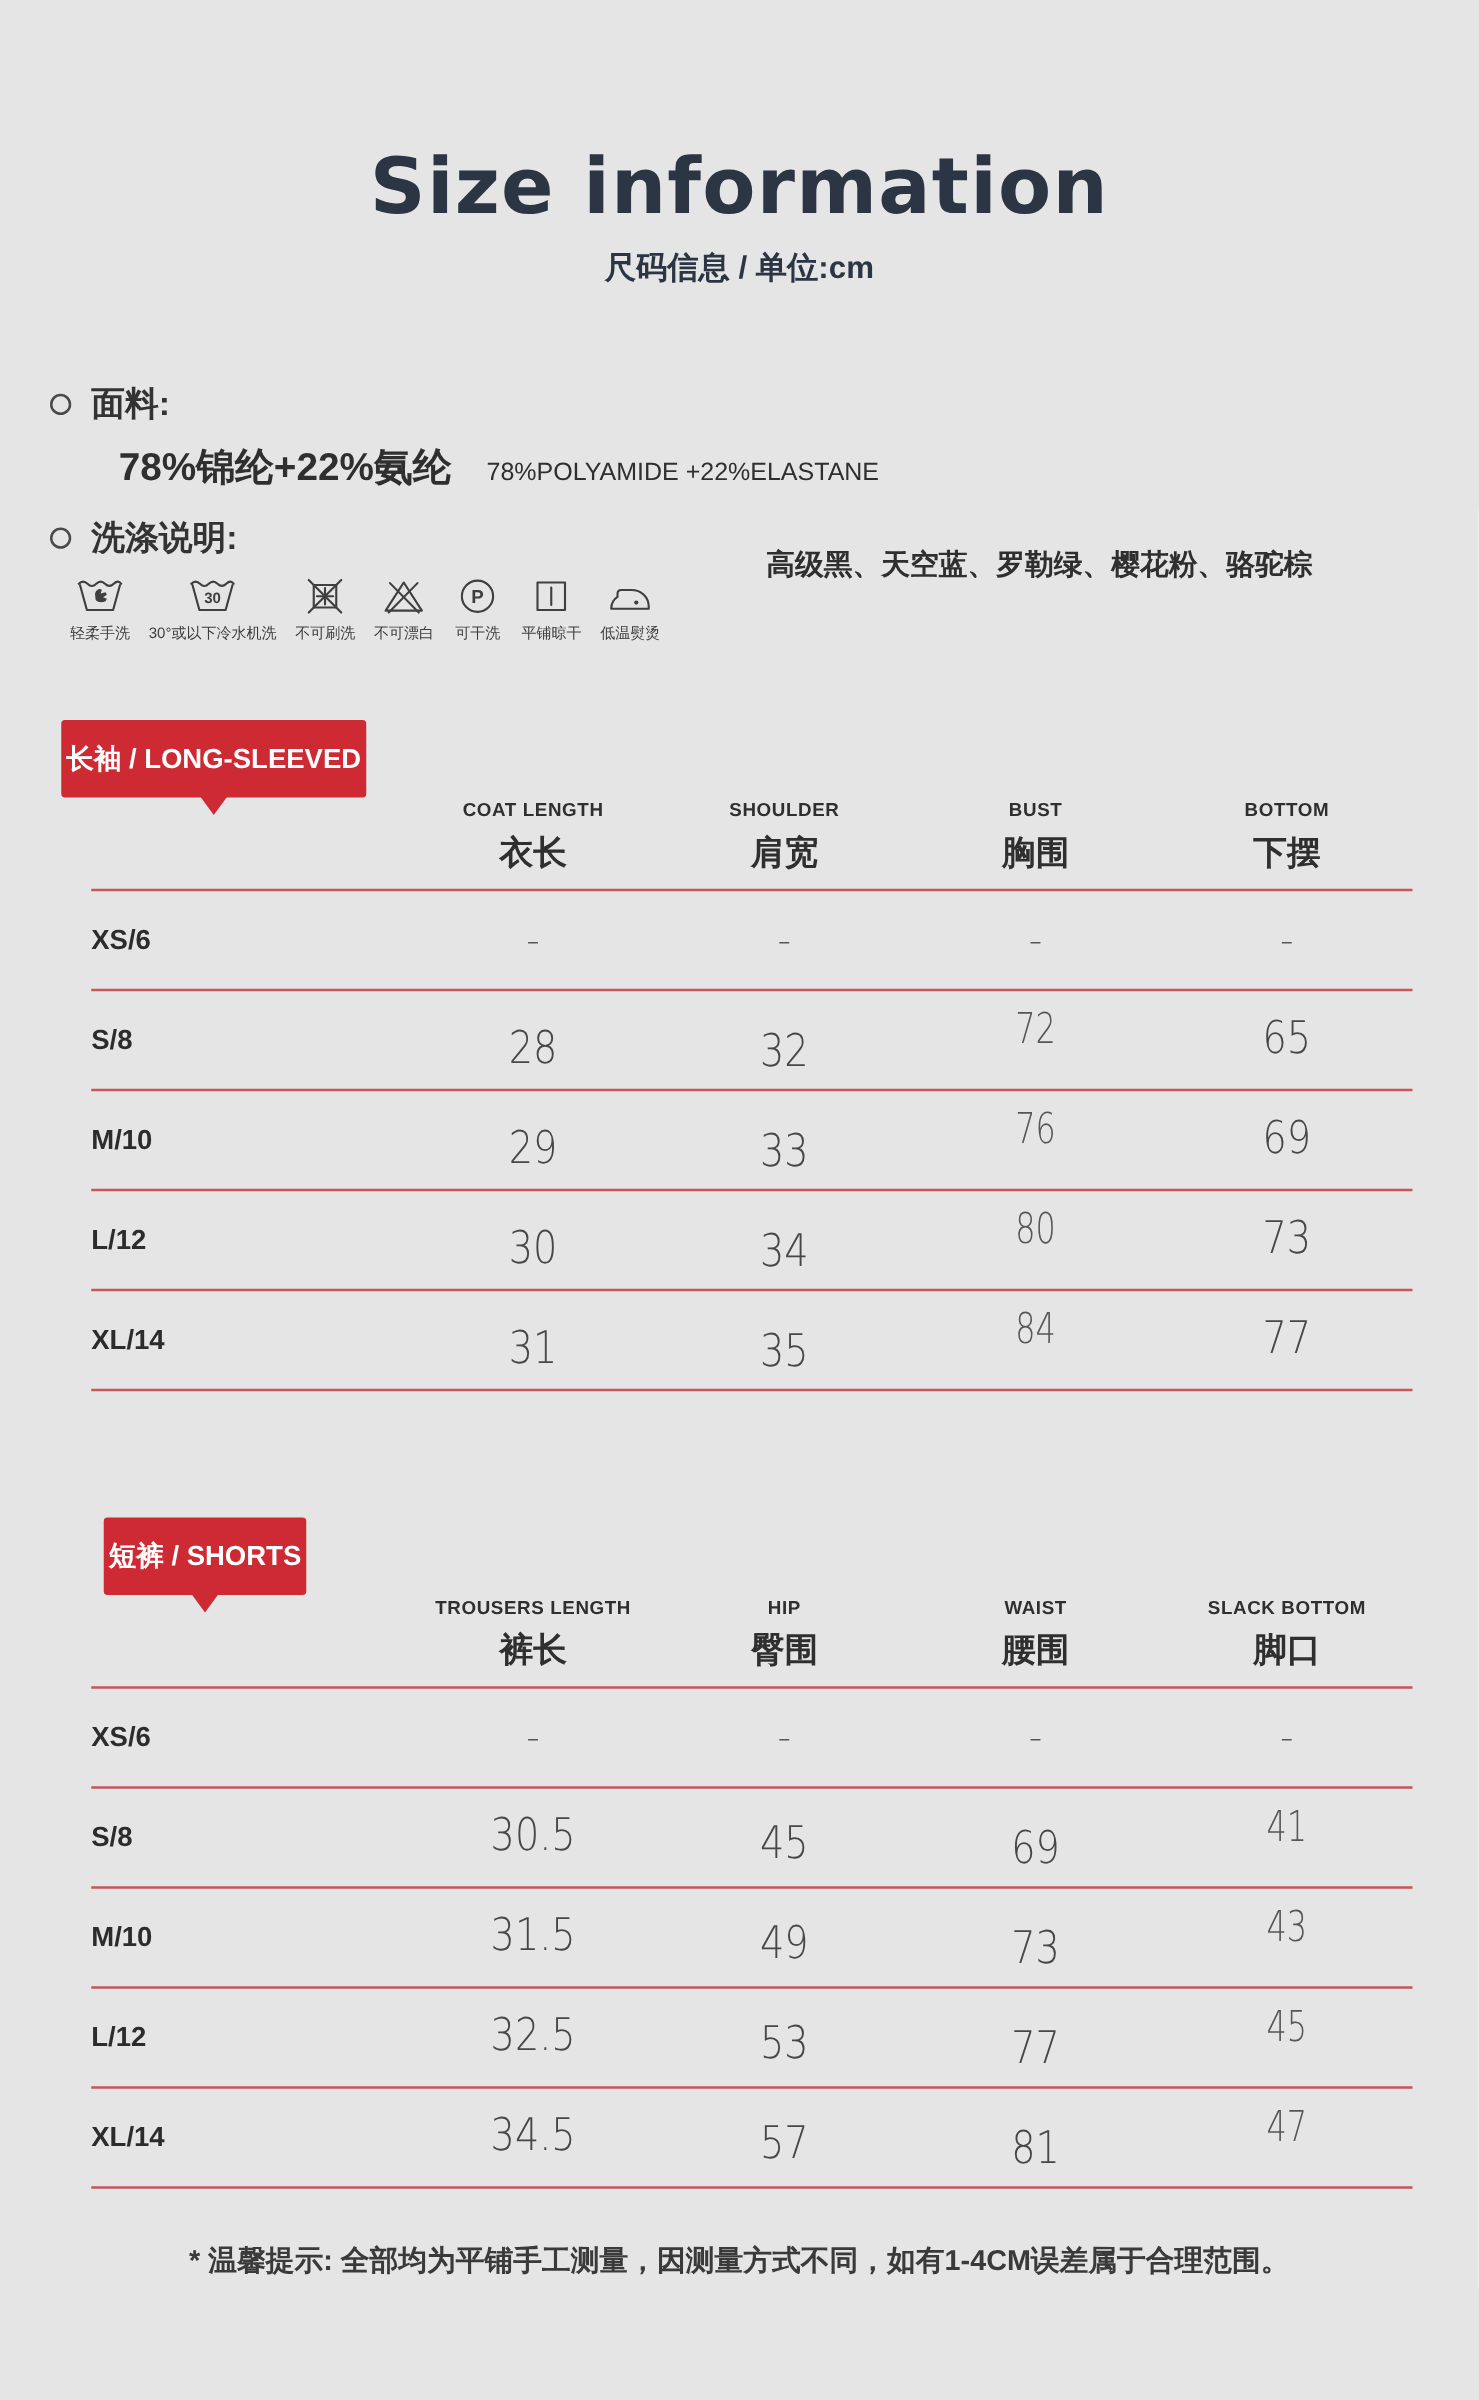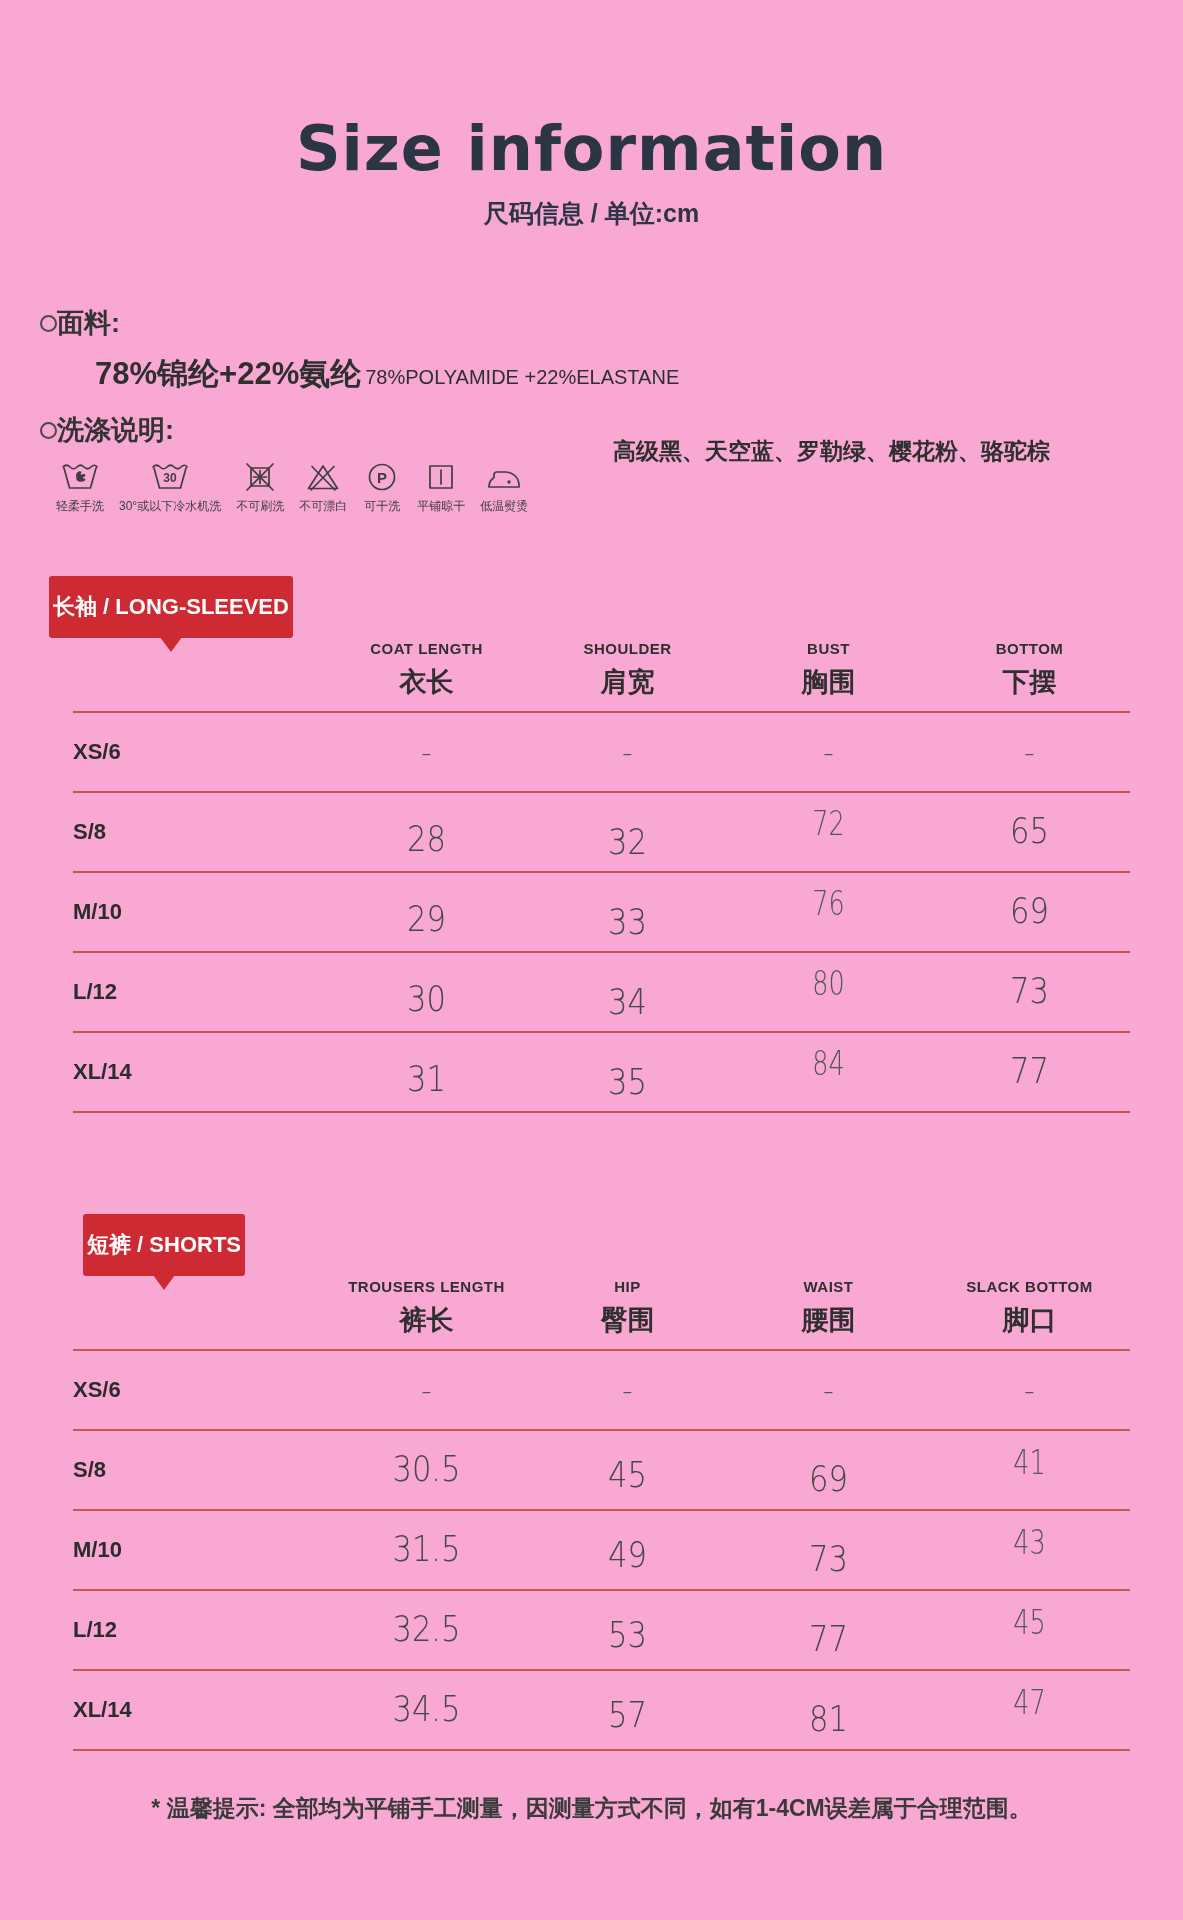--- a/index.html
+++ b/index.html
@@ -5,34 +5,34 @@
   :root{
     --accent:#ce2a33;
     --line:#c4565c;
     --title-color:#2b3544;
     --text-color:#2f2f2f;
     --num-color:#474747;
   }
   *{margin:0;padding:0;box-sizing:border-box;}
   html,body{background:#ffffff;}
   body{font-family:"Liberation Sans","DejaVu Sans",sans-serif;color:var(--text-color);}
-  .page{position:relative;width:1183px;height:1920px;background:#f9a8d4;overflow:hidden;margin:0 auto;}
+  .page{position:relative;width:1183px;height:1920px;background:#e5e5e5;overflow:hidden;margin:0 auto;}
 
   
   .hdr{position:absolute;top:112px;left:0;width:100%;text-align:center;}
   .hdr h1{font-family:"DejaVu Sans",sans-serif;font-size:62px;font-weight:600;letter-spacing:1px;color:var(--title-color);}
   .hdr .subtitle{margin-top:12px;font-size:25px;font-weight:700;color:var(--title-color);}
 
   
-  .sec-head{display:flex;align-items:center;font-size:27px;font-weight:700;color:#333;text-align:center;}
+  .sec-head{display:flex;align-items:center;gap:16px;font-size:27px;font-weight:700;color:#333;text-align:center;}
   .bullet{width:17px;height:17px;border:2px solid #4a4a4a;border-radius:50%;flex:0 0 auto;}
 
   
   .fabric{position:absolute;left:40px;top:305px;}
-  .fabric-line{margin:12px 0 0 55px;display:flex;align-items:baseline;gap:4px;white-space:nowrap;}
+  .fabric-line{margin:12px 0 0 55px;display:flex;align-items:baseline;gap:28px;white-space:nowrap;}
   .fab-cn{font-size:31px;font-weight:700;color:var(--text-color);}
   .fab-en{font-size:20px;font-weight:400;color:var(--text-color);}
 
   
   .washing{position:absolute;left:40px;top:412px;}
   .wash-icons{margin:10px 0 0 16px;display:flex;align-items:flex-end;gap:15px;}
   .wash-item{display:flex;flex-direction:column;align-items:center;gap:4px;}
   .wash-item svg{display:block;}
   .wash-label{font-size:12px;color:#3d3d3d;white-space:nowrap;}
 

